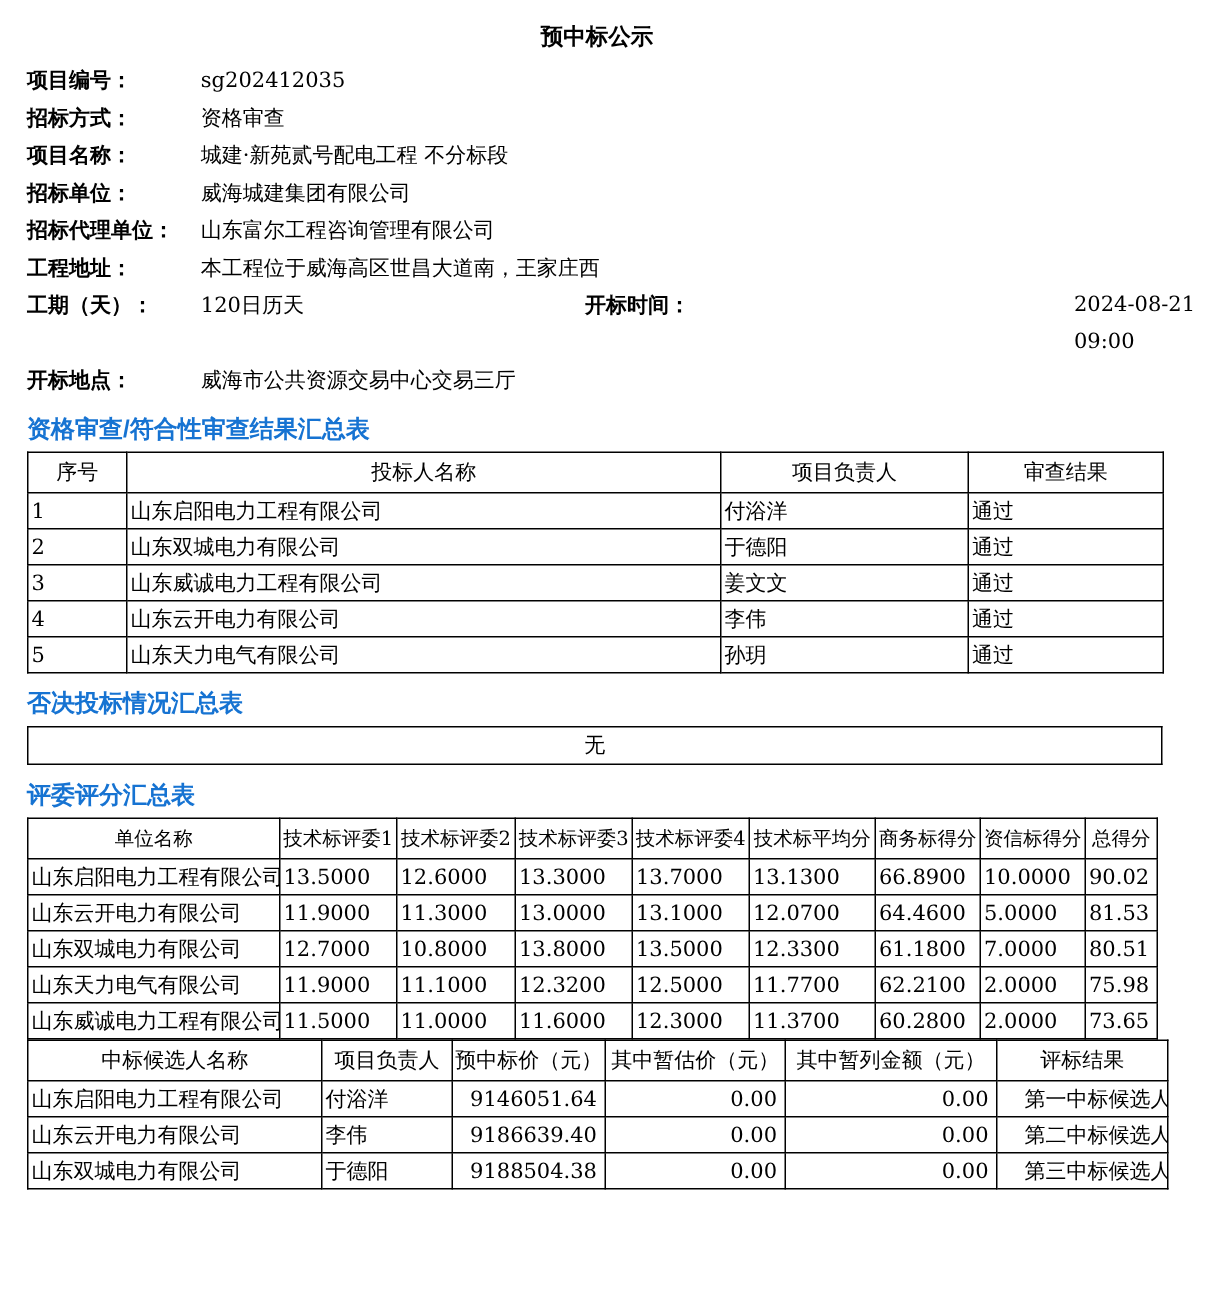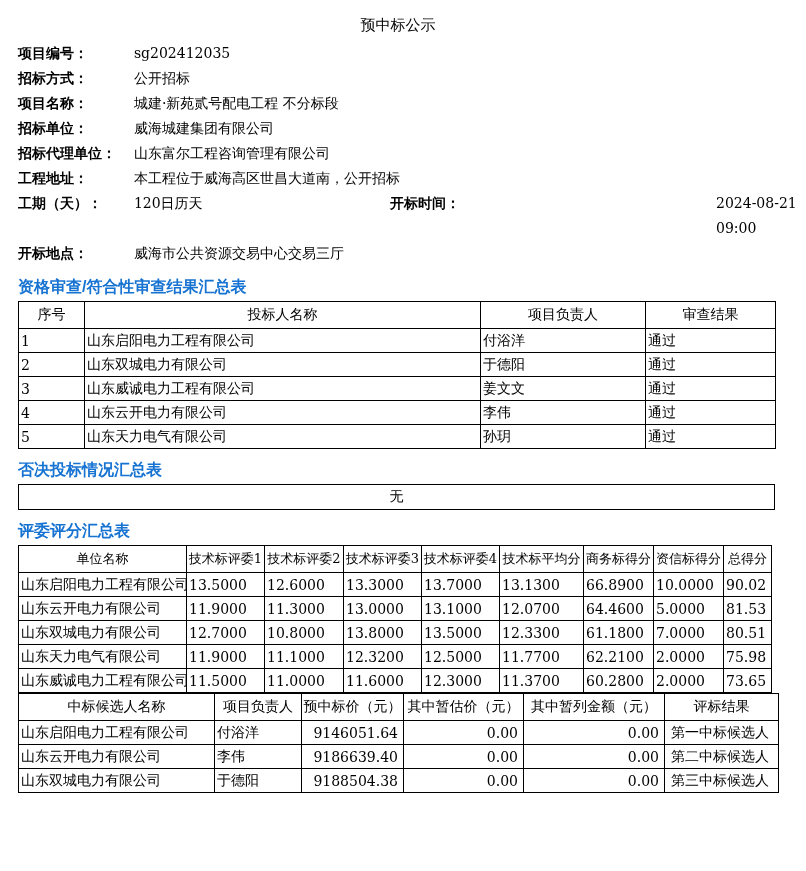--- a/index.html
+++ b/index.html
@@ -5,21 +5,21 @@
   * { box-sizing: border-box; margin: 0; padding: 0; }
   html, body { background: #fff; }
   body {
     width: 806px; height: 871px;
     font-family: "Liberation Sans", sans-serif;
     font-size: 14px; color: #000;
     overflow: hidden;
   }
   .page { padding: 16px 28px 0 18px; }
   .page-title {
-    font-size: 15px; font-weight: normal; text-align: center;
+    font-size: 15px; font-weight: bold; text-align: center;
     line-height: 18px; margin-bottom: 7px;
   }
   .info-row { position: relative; height: 25px; line-height: 25px; white-space: nowrap; }
   .info-label { display: inline-block; width: 112px; font-weight: bold; font-size: 14px; }
   .info-label.auto { width: auto; }
   .info-value { font-family: "DejaVu Serif", serif; font-size: 14px; }
   .abs { position: absolute; top: 0; }
   .open-time-label { left: 372px; }
   .open-time-date, .open-time-clock { left: 698px; }
   .section-title {
@@ -36,53 +36,53 @@
   td { height: 24px; padding: 0 2px; text-align: left; }
   #tbl-qualification { width: 757px; }
   #tbl-rejection { width: 757px; }
   #tbl-rejection td { text-align: center; height: 25px; }
   #tbl-score { width: 753px; }
   #tbl-score th { font-size: 13px; padding: 0; }
   #tbl-candidates { width: 760px; border-radius: 26px; }
   #tbl-candidates td:nth-child(3),
   #tbl-candidates td:nth-child(4),
   #tbl-candidates td:nth-child(5) { text-align: right; padding-right: 5px; }
-  #tbl-candidates td:nth-child(6) { padding-left: 6px; }
+  #tbl-candidates td:nth-child(6) { padding-left: 18px; }
 </style>
 </head>
 <body>
 
 <div class="page">
 
   <div class="page-title">预中标公示</div>
 
   <div>
     <div class="info-row">
       <span class="info-label">项目编号：</span>
       <span class="info-value">sg202412035</span>
     </div>
     <div class="info-row">
       <span class="info-label">招标方式：</span>
-      <span class="info-value">公开招标</span>
+      <span class="info-value">资格审查</span>
     </div>
     <div class="info-row">
       <span class="info-label">项目名称：</span>
       <span class="info-value">城建·新苑贰号配电工程 不分标段</span>
     </div>
     <div class="info-row">
       <span class="info-label">招标单位：</span>
       <span class="info-value">威海城建集团有限公司</span>
     </div>
     <div class="info-row">
       <span class="info-label">招标代理单位：</span>
       <span class="info-value">山东富尔工程咨询管理有限公司</span>
     </div>
     <div class="info-row">
       <span class="info-label">工程地址：</span>
-      <span class="info-value">本工程位于威海高区世昌大道南，公开招标</span>
+      <span class="info-value">本工程位于威海高区世昌大道南，王家庄西</span>
     </div>
     <div class="info-row">
       <span class="info-label">工期（天）：</span>
       <span class="info-value">120日历天</span>
       <span class="info-label auto abs open-time-label">开标时间：</span>
       <span class="info-value abs open-time-date">2024-08-21</span>
     </div>
     <div class="info-row">
       <span class="info-value abs open-time-clock">09:00</span>
     </div>

